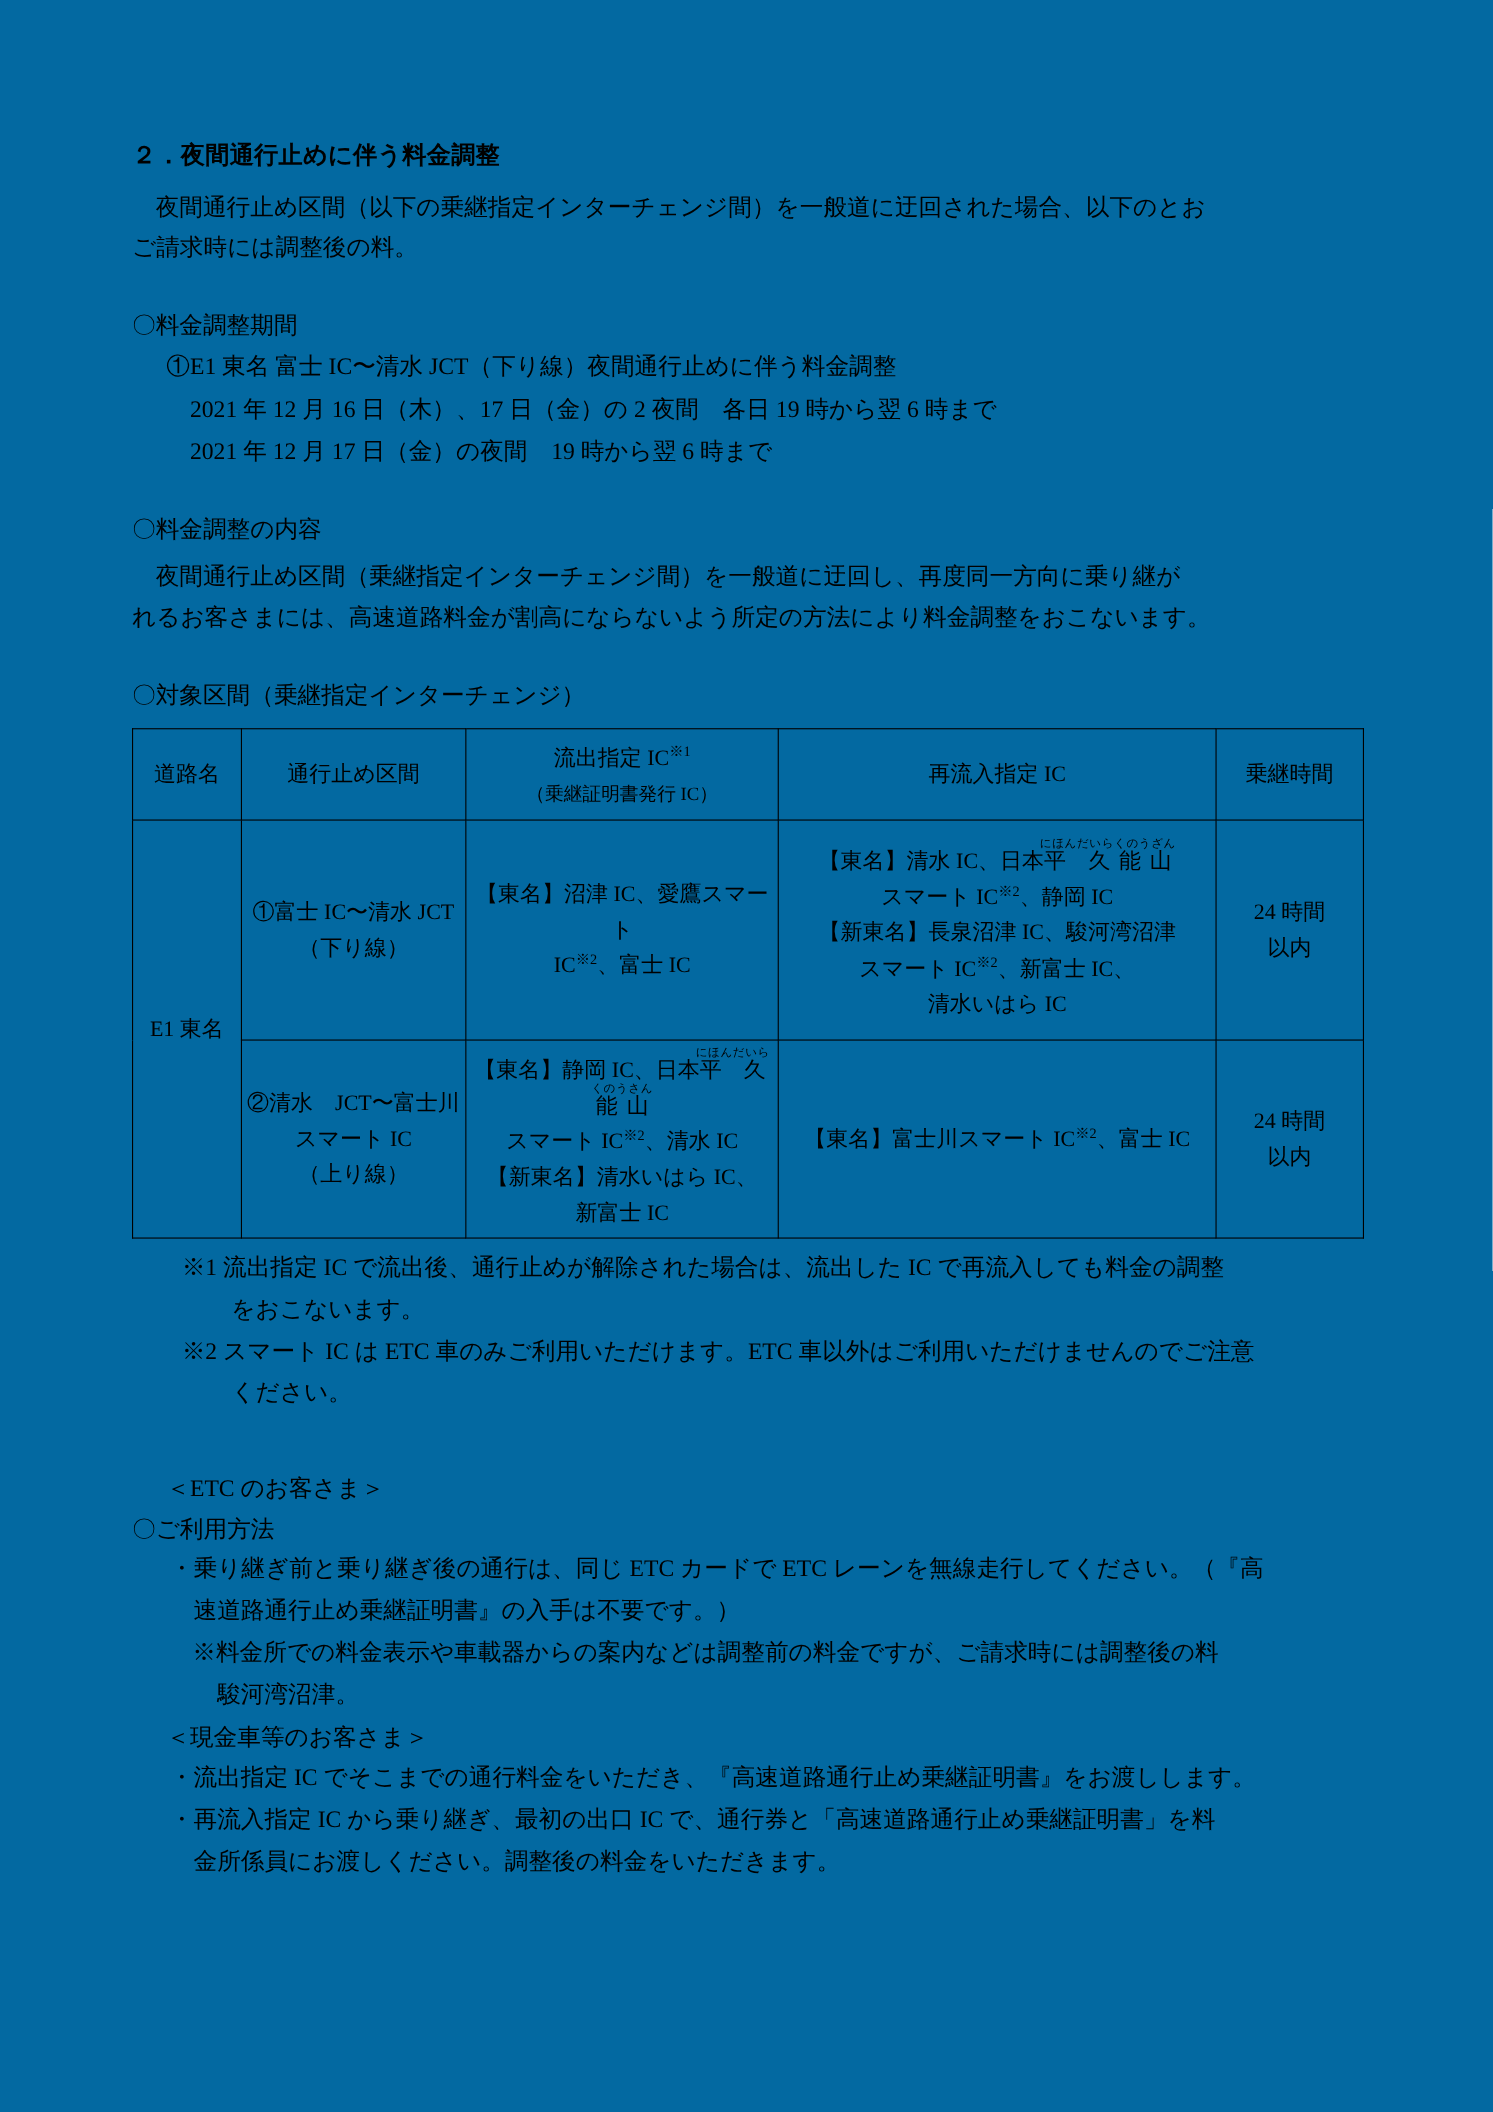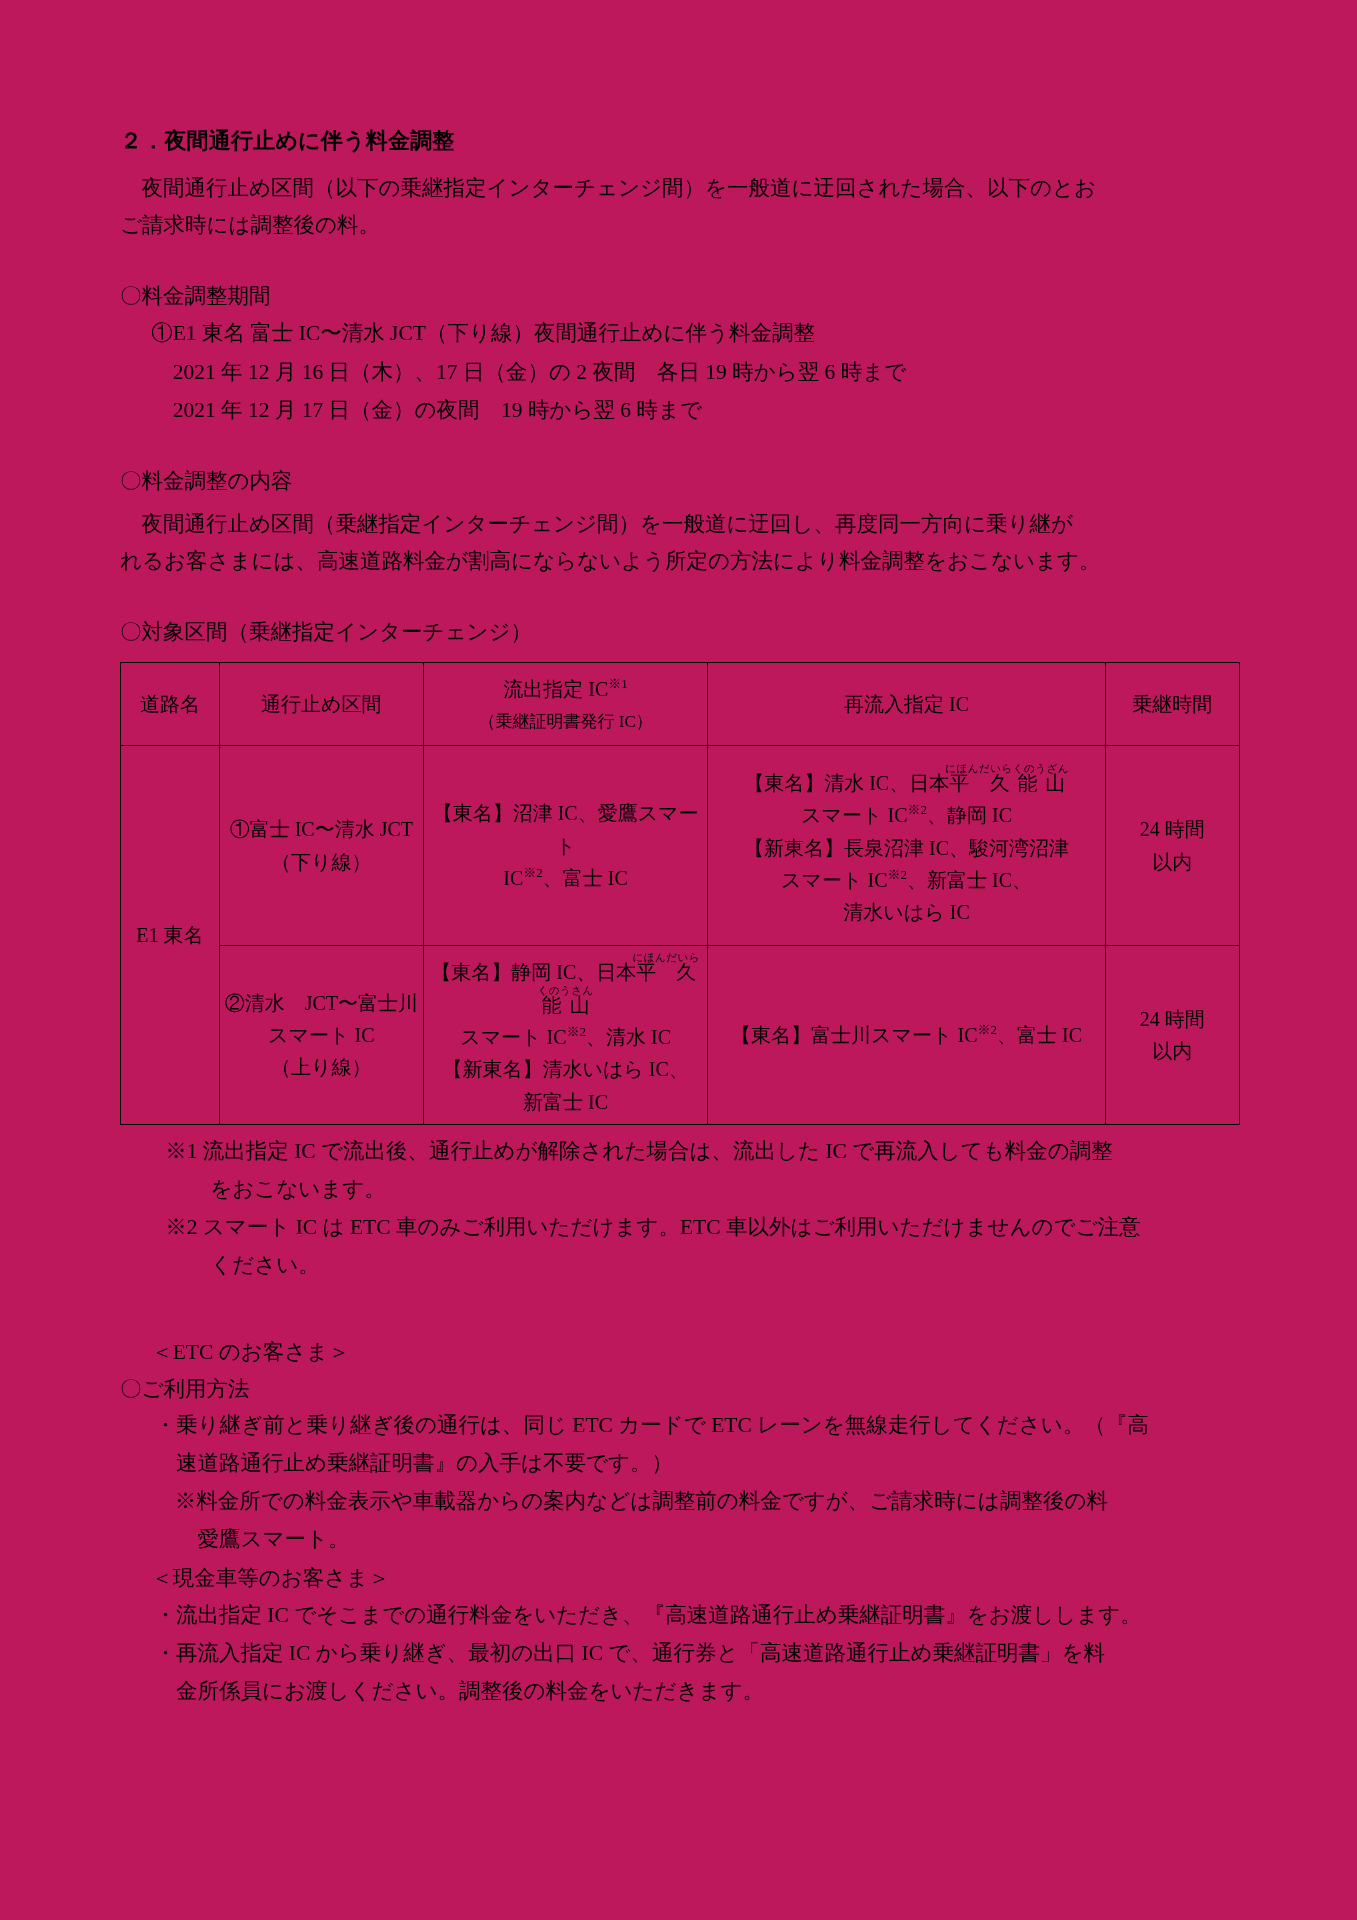--- a/index.html
+++ b/index.html
@@ -10,21 +10,21 @@
   }
   body {
     font-family: "Liberation Serif", "DejaVu Serif", serif;
     color: #000000;
   }
   .page {
     position: relative;
     width: 1357px;
     height: 1920px;
     margin: 0 auto;
-    background: #be185d;
+    background: #0369a1;
     box-sizing: border-box;
     padding: 130px 120px 0 120px;
     font-size: 21.5px;
     line-height: 1.0;
   }
   .doc-body { width: 1120px; }
 
   
   .sec-title {
     font-weight: bold;
@@ -237,21 +237,21 @@
 
     <div class="blank-lg"></div>
 
     <div class="head-o lvl1">＜ETC のお客さま＞</div>
     <div class="head-o">〇ご利用方法</div>
 
     <div class="bullet-line">・乗り継ぎ前と乗り継ぎ後の通行は、同じ ETC カードで ETC レーンを無線走行してください。（『高</div>
     <div class="cont">速道路通行止め乗継証明書』の入手は不要です。）</div>
 
     <div class="note-line">※料金所での料金表示や車載器からの案内などは調整前の料金ですが、ご請求時には調整後の料</div>
-    <div class="note-cont">愛鷹スマート。</div>
+    <div class="note-cont">駿河湾沼津。</div>
 
     <div class="head-o lvl1">＜現金車等のお客さま＞</div>
 
     <div class="bullet-line">・流出指定 IC でそこまでの通行料金をいただき、『高速道路通行止め乗継証明書』をお渡しします。</div>
     <div class="bullet-line">・再流入指定 IC から乗り継ぎ、最初の出口 IC で、通行券と「高速道路通行止め乗継証明書」を料</div>
     <div class="cont">金所係員にお渡しください。調整後の料金をいただきます。</div>
 
   </div>
 </div>
 

